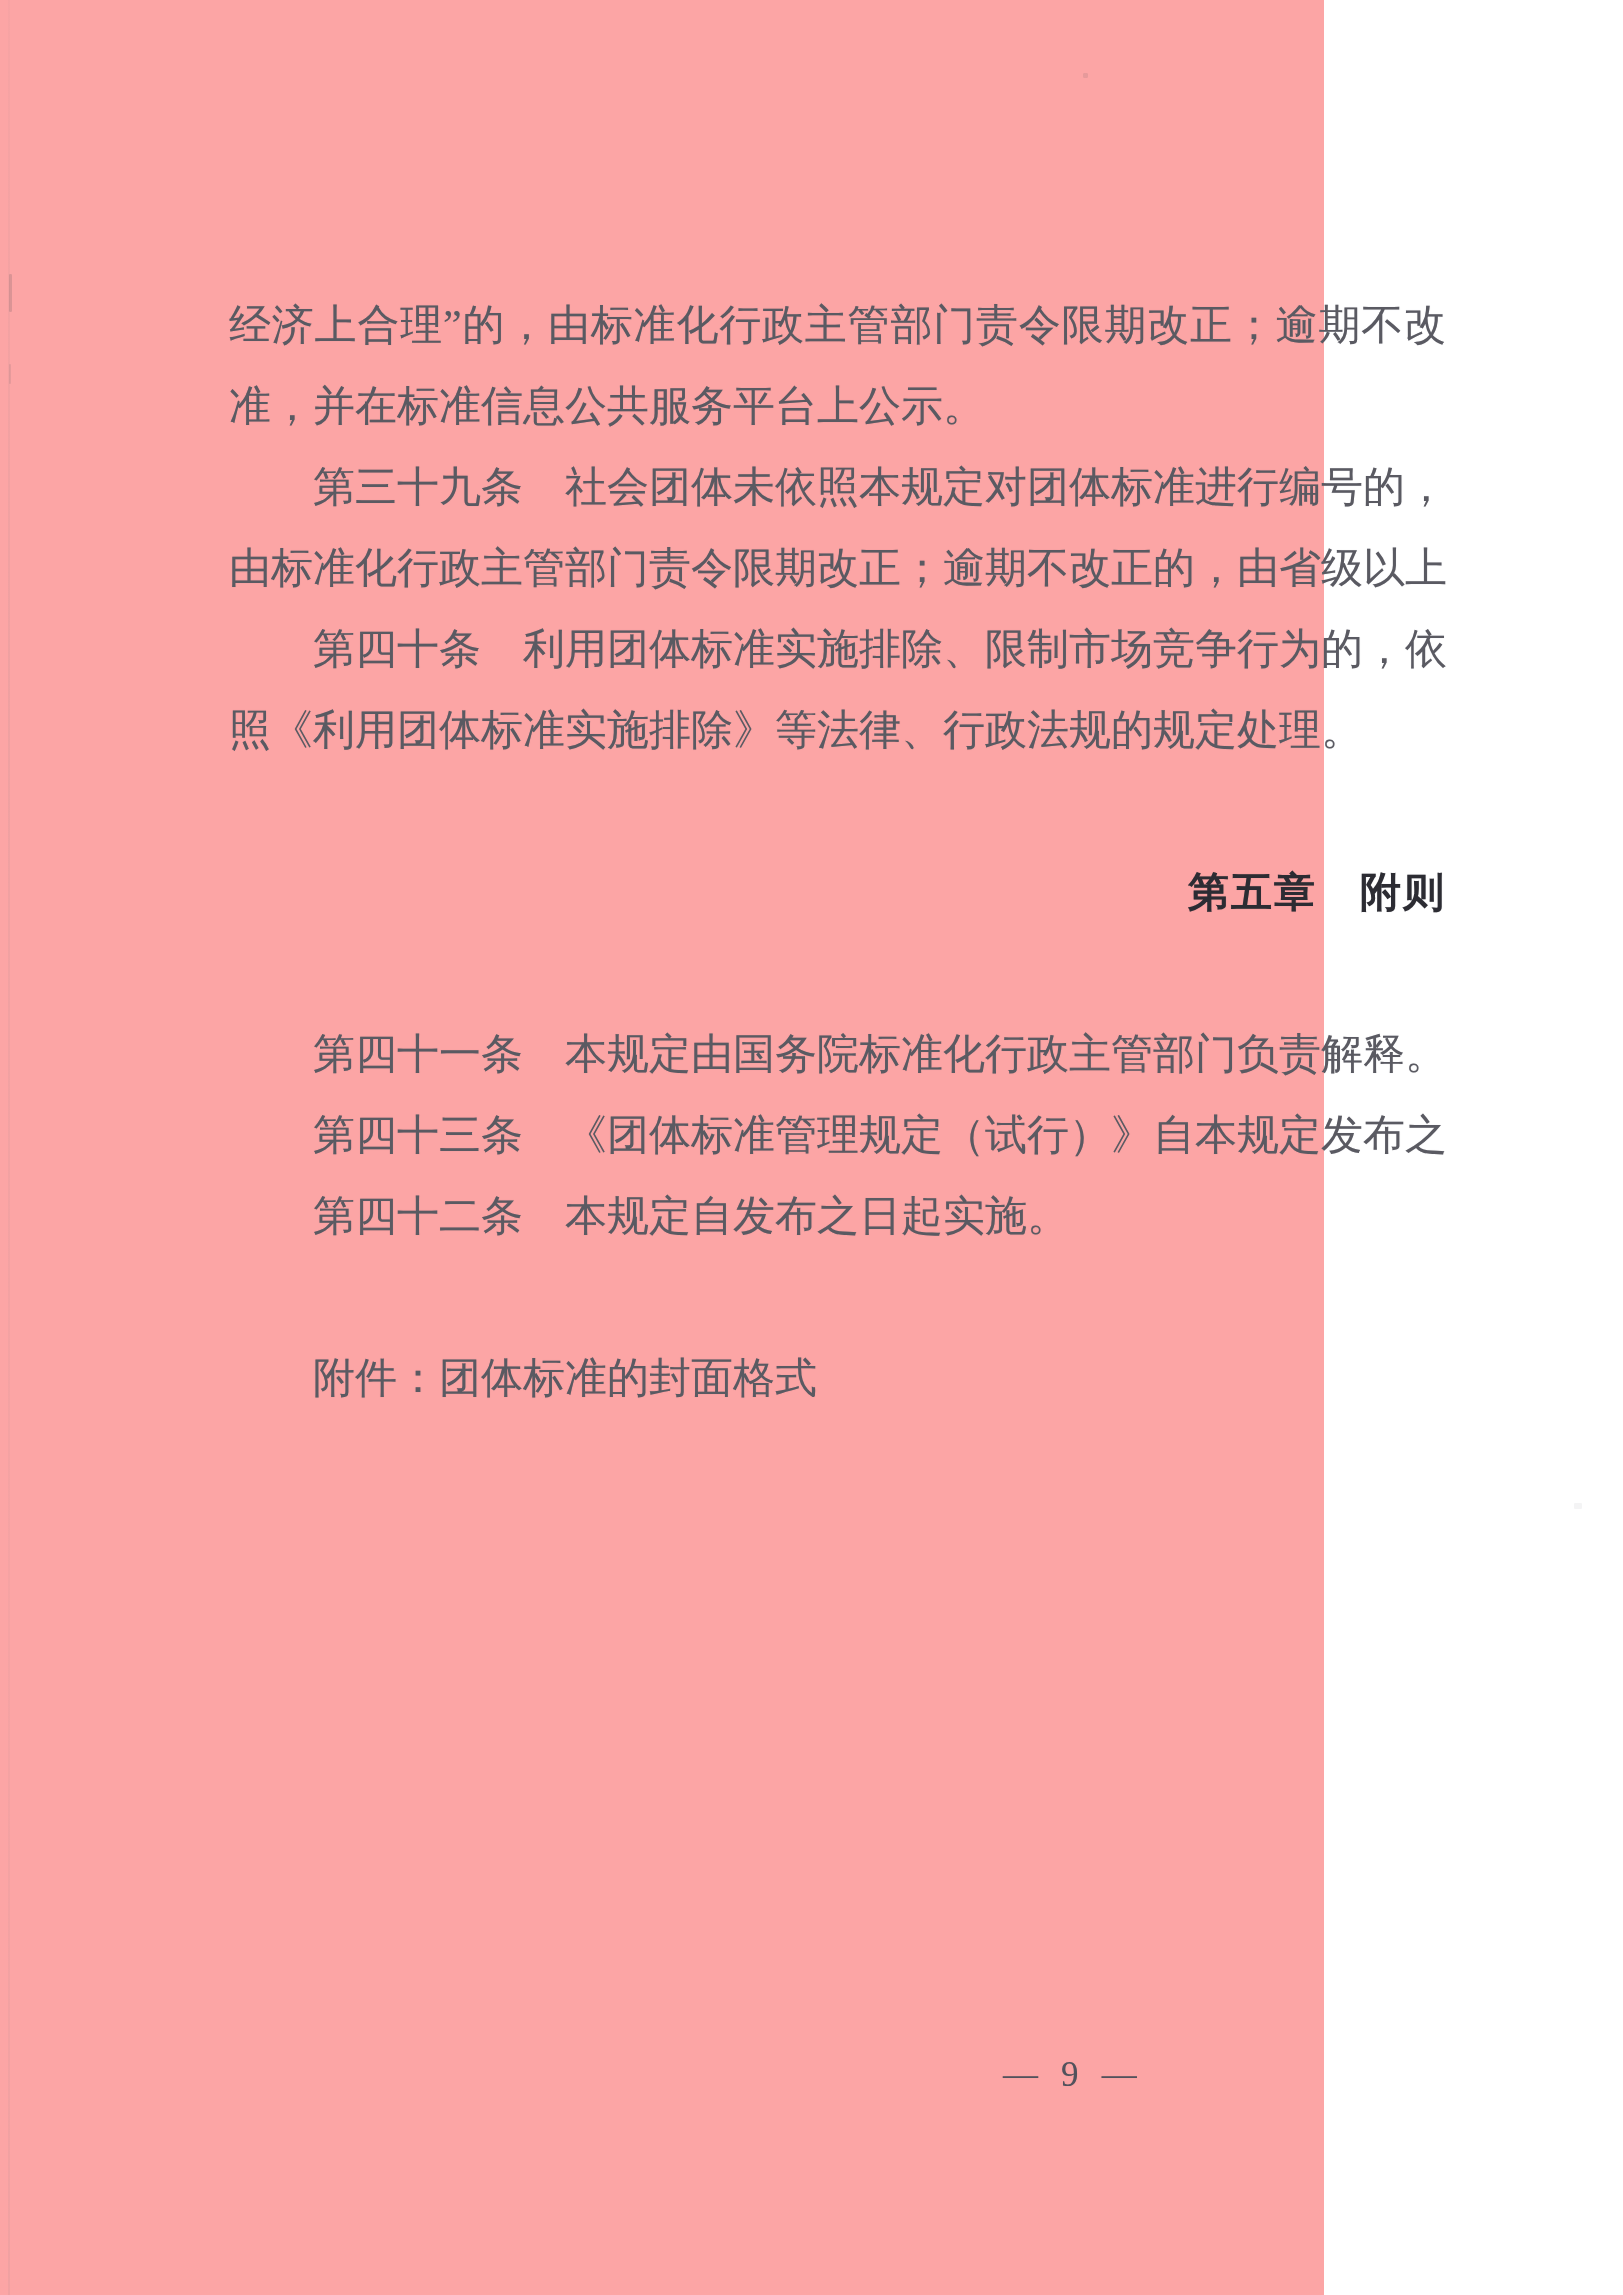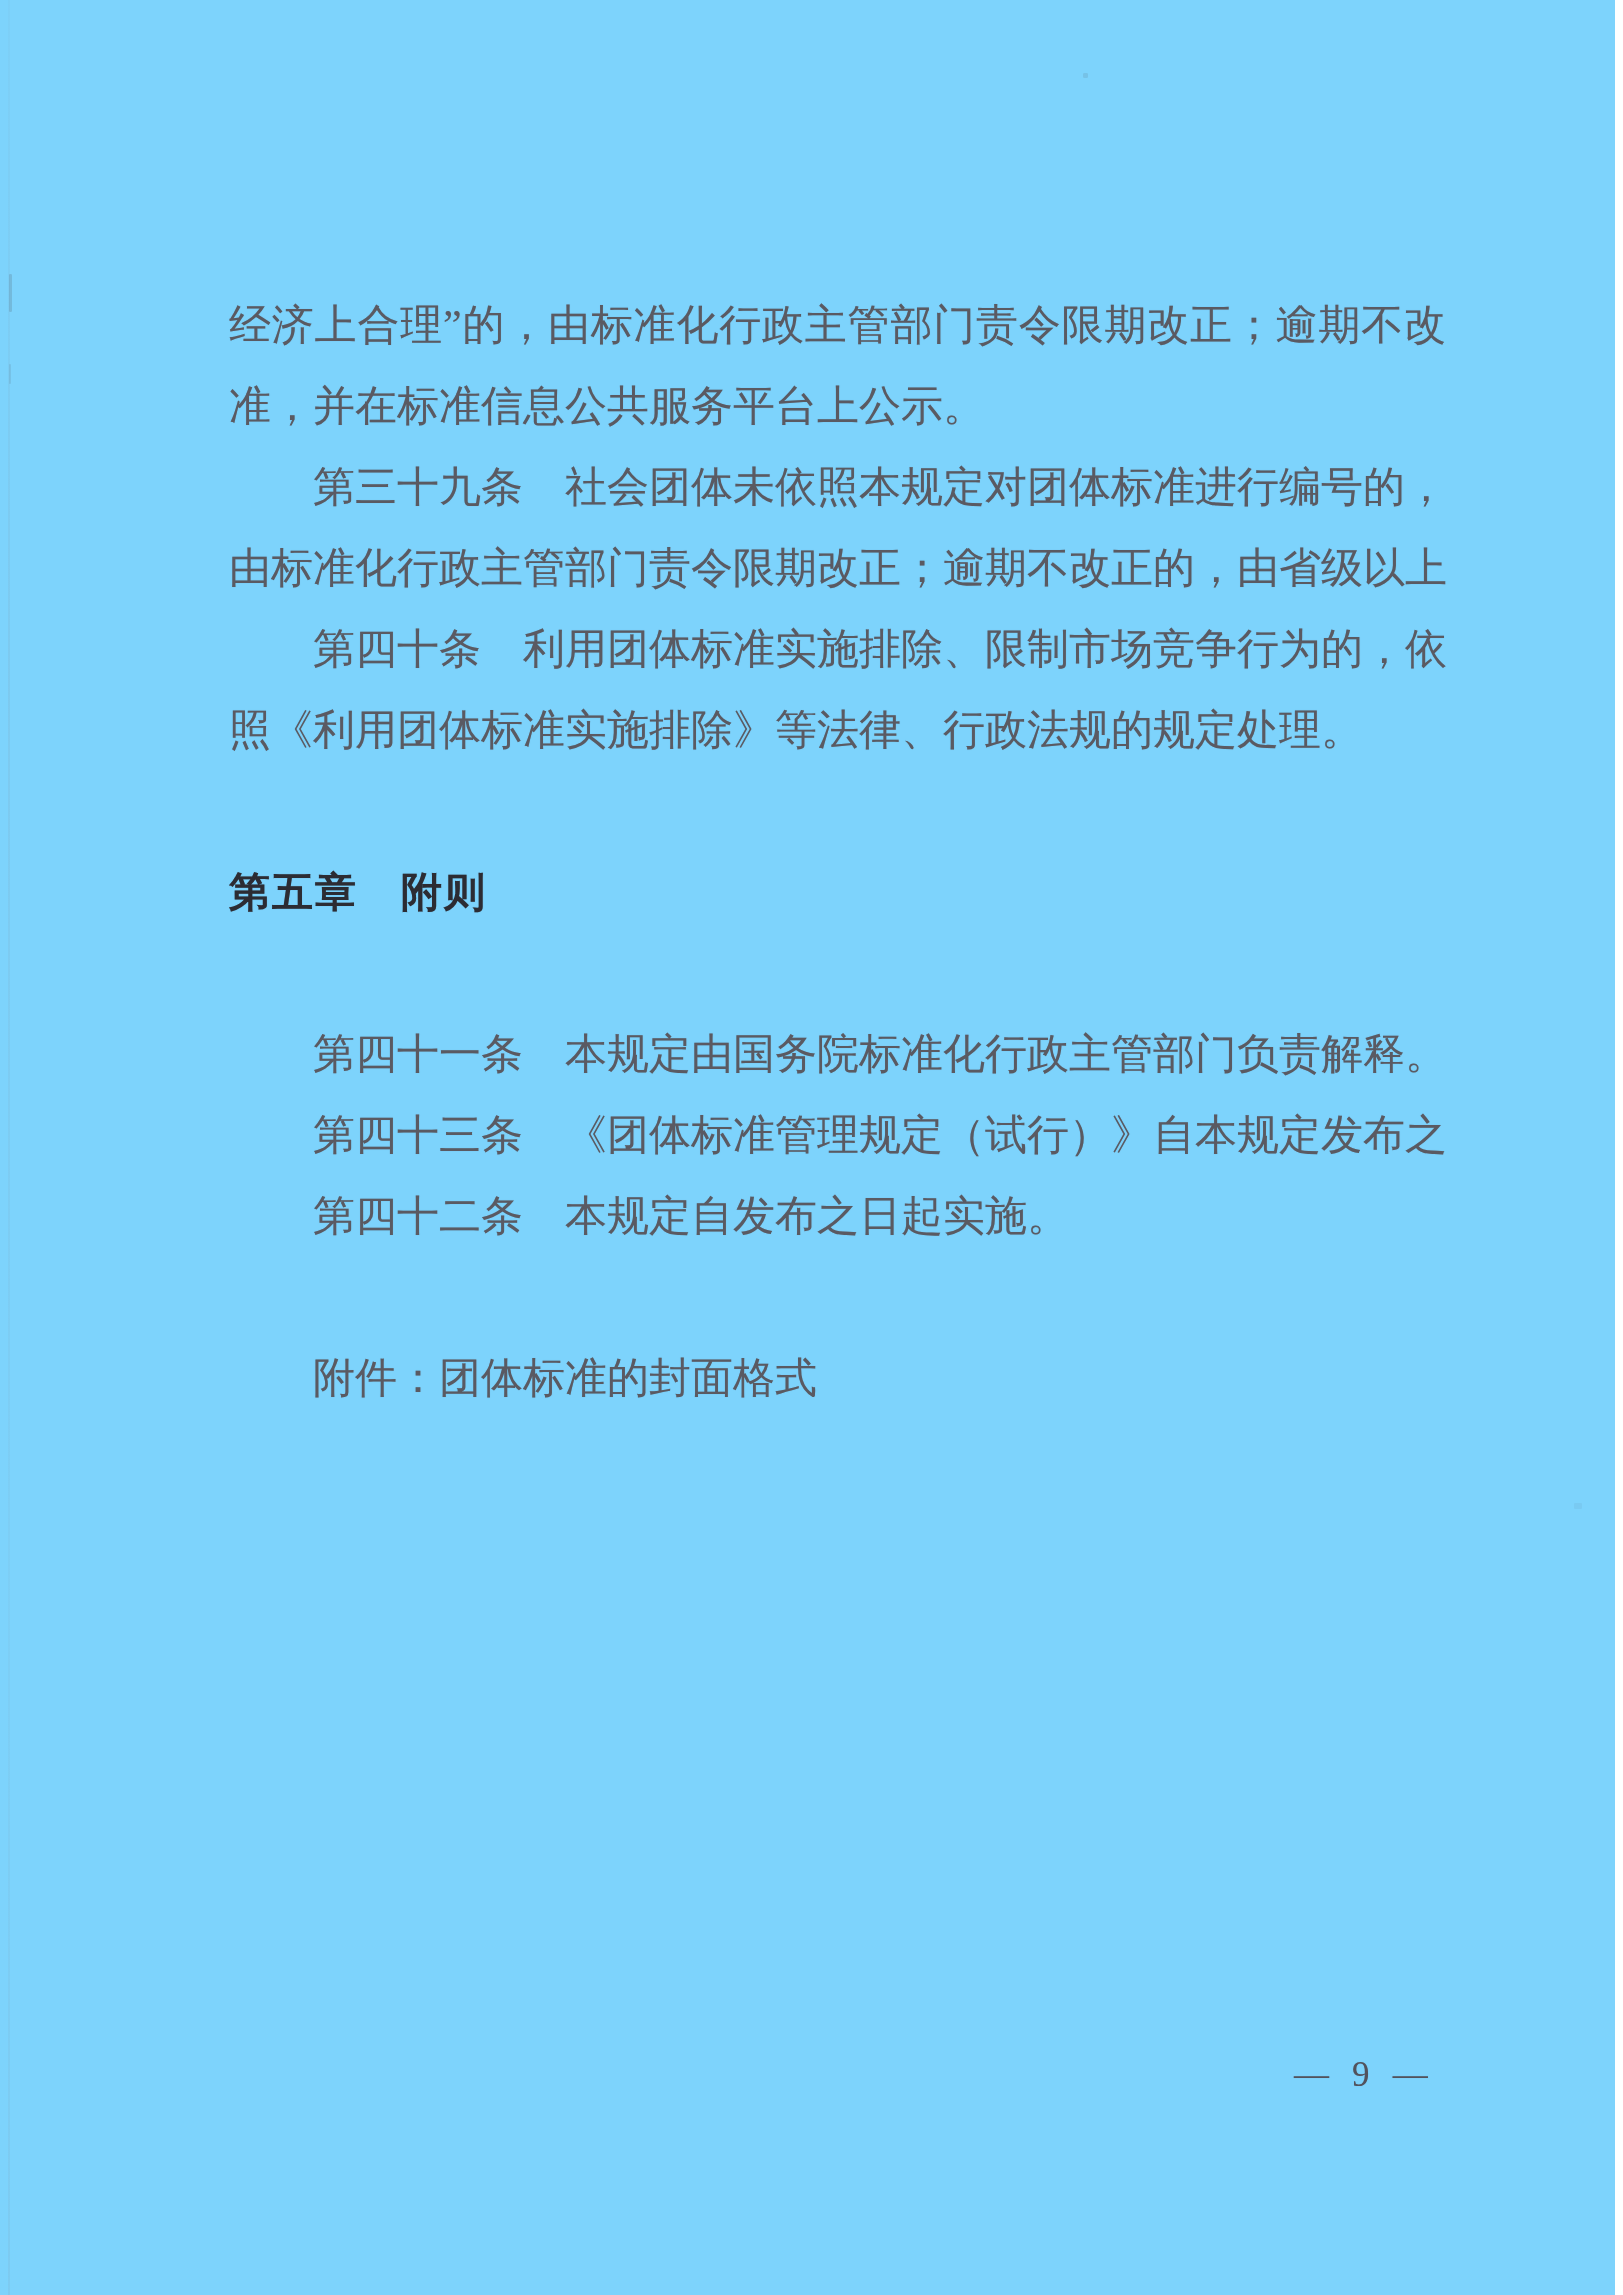--- a/index.html
+++ b/index.html
@@ -5,23 +5,23 @@
   html, body {
     margin: 0;
     padding: 0;
     width: 1624px;
     height: 2295px;
     background: #ffffff;
     overflow: hidden;
   }
   .page {
     position: relative;
-    width: 1615px;
+    width: 1324px;
     height: 2295px;
-    background: #7dd3fc;
+    background: #fca5a5;
     font-family: "Liberation Serif", "DejaVu Serif", serif;
   }
   
   .edge-line {
     position: absolute;
     left: 7.9px; top: 0;
     width: 2px; height: 100%;
     background: linear-gradient(to bottom,
       rgba(120,120,128,0.04),
       rgba(120,120,128,0.10) 30%,
@@ -55,21 +55,21 @@
     text-align-last: justify;
     text-justify: inter-character;
   }
   .chapter {
     margin: 81px 0;
     font-family: "Liberation Sans", "DejaVu Sans", sans-serif;
     font-weight: 700;
     font-size: 41px;
     line-height: 81px;
     letter-spacing: 2px;
-    text-align: left;
+    text-align: right;
     color: #2c2c33;
     text-shadow: 0 0 0.7px rgba(40,40,50,0.4);
   }
   .attach { margin-top: 81px; }
   .pagenum {
     position: absolute;
     top: 2055px;
     right: 186px;
     font-family: "Liberation Serif", "DejaVu Serif", serif;
     font-size: 35px;

